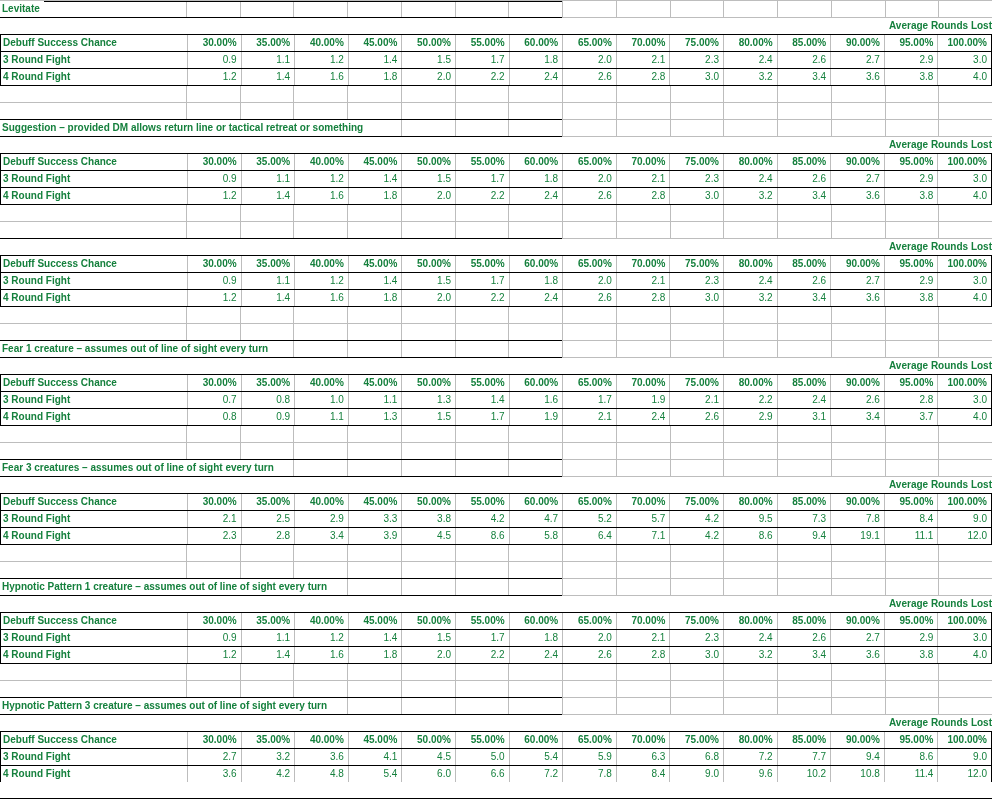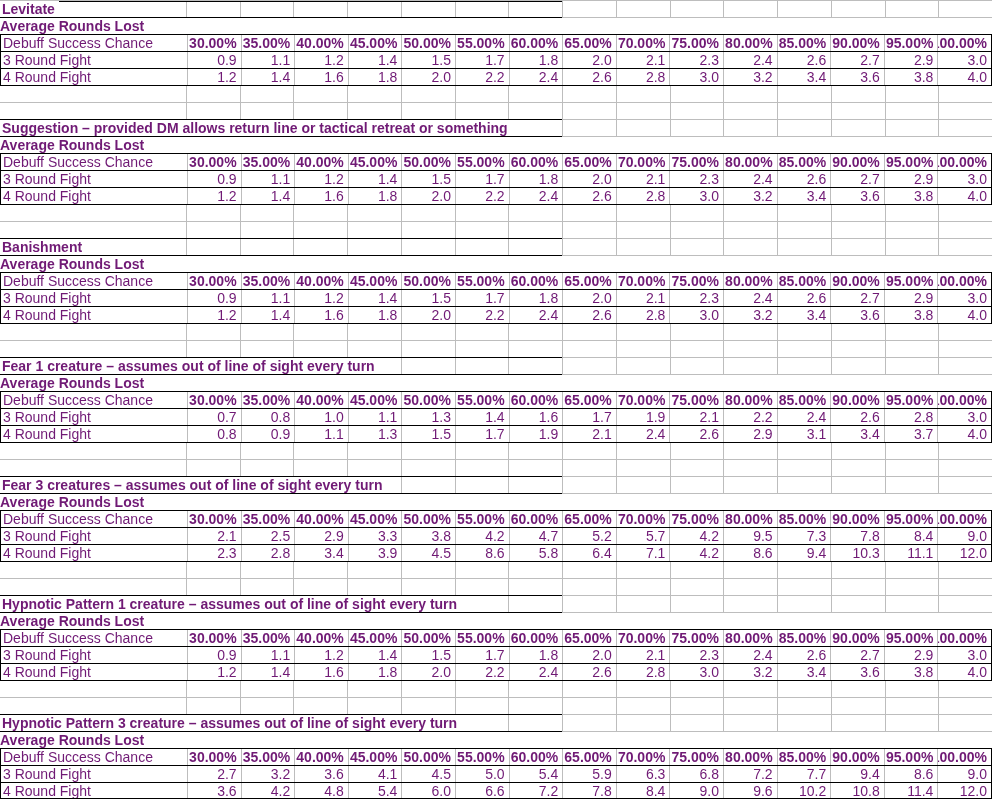--- a/index.html
+++ b/index.html
@@ -1,34 +1,34 @@
 <!DOCTYPE html>
 <html><head>
 <meta charset="utf-8">
 <style>
   html,body{margin:0;padding:0;background:#fff;}
   .sheet{
     width:992px;height:799px;box-sizing:border-box;overflow:hidden;
     background:#fff;border-bottom:1px solid #000;
-    font-family:"Liberation Sans",sans-serif;font-size:14px;line-height:16px;color:#701a75;
+    font-family:"Liberation Sans",sans-serif;font-size:10px;line-height:16px;color:#15803d;
     cursor:cell;
   }
   .row{
     display:grid;grid-template-columns:186px repeat(15,1fr);
     height:17px;box-sizing:border-box;border-top:1px solid #bdbdbd;position:relative;
   }
   .row.bt{border-top-color:#000;}
   
   .row.hb::before{content:"";position:absolute;left:0;top:-1px;width:562px;height:1px;background:#000;z-index:1;}
   .row.hb.first::before{top:0;}
   .row.edged{border-left:1px solid #000;border-right:1px solid #000;}
   .c{border-left:1px solid #bdbdbd;overflow:hidden;min-width:0;}
   .c:first-child{border-left:none;}
-  .merged{grid-column:1 / -1;border-left:none;text-align:left;font-weight:bold;overflow:visible;}
-  .labelcell{font-weight:normal;padding-left:2px;white-space:nowrap;}
+  .merged{grid-column:1 / -1;border-left:none;text-align:right;font-weight:bold;overflow:visible;}
+  .labelcell{font-weight:bold;padding-left:2px;white-space:nowrap;}
   .titlecell{overflow:visible;white-space:nowrap;}
   .ttl{position:relative;z-index:2;background:#fff;display:inline-block;font-weight:bold;line-height:16px;padding:0 4px 0 2px;}
   .num{display:flex;justify-content:flex-end;align-items:center;padding-right:4px;white-space:nowrap;}
   .pct{font-weight:bold;}
 </style>
 </head>
 <body>
 
 <div class="sheet" id="sheet">
     <div class="row hb first">
@@ -247,38 +247,20 @@
       <div class="c"></div>
       <div class="c"></div>
       <div class="c"></div>
       <div class="c"></div>
       <div class="c"></div>
       <div class="c"></div>
       <div class="c"></div>
       <div class="c"></div>
     </div>
     <div class="row hb">
-      <div class="c titlecell"><span class="ttl">Banishment</span></div>
-      <div class="c"></div>
-      <div class="c"></div>
-      <div class="c"></div>
-      <div class="c"></div>
-      <div class="c"></div>
-      <div class="c"></div>
-      <div class="c"></div>
-      <div class="c"></div>
-      <div class="c"></div>
-      <div class="c"></div>
-      <div class="c"></div>
-      <div class="c"></div>
-      <div class="c"></div>
-      <div class="c"></div>
-      <div class="c"></div>
-    </div>
-    <div class="row hb">
       <div class="c merged">Average Rounds Lost</div>
     </div>
     <div class="row bt edged">
       <div class="c labelcell">Debuff Success Chance</div>
       <div class="c num pct">30.00%</div>
       <div class="c num pct">35.00%</div>
       <div class="c num pct">40.00%</div>
       <div class="c num pct">45.00%</div>
       <div class="c num pct">50.00%</div>
       <div class="c num pct">55.00%</div>
@@ -539,21 +521,21 @@
       <div class="c num">3.4</div>
       <div class="c num">3.9</div>
       <div class="c num">4.5</div>
       <div class="c num">8.6</div>
       <div class="c num">5.8</div>
       <div class="c num">6.4</div>
       <div class="c num">7.1</div>
       <div class="c num">4.2</div>
       <div class="c num">8.6</div>
       <div class="c num">9.4</div>
-      <div class="c num">10.3</div>
+      <div class="c num">19.1</div>
       <div class="c num">11.1</div>
       <div class="c num">12.0</div>
     </div>
     <div class="row bt">
       <div class="c"></div>
       <div class="c"></div>
       <div class="c"></div>
       <div class="c"></div>
       <div class="c"></div>
       <div class="c"></div>

